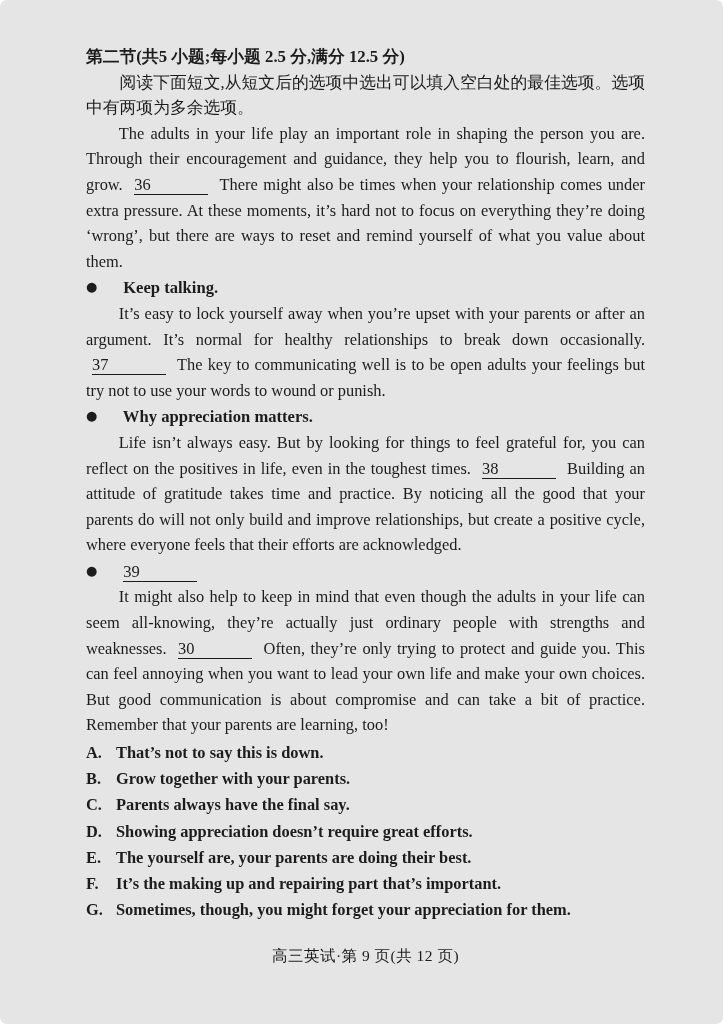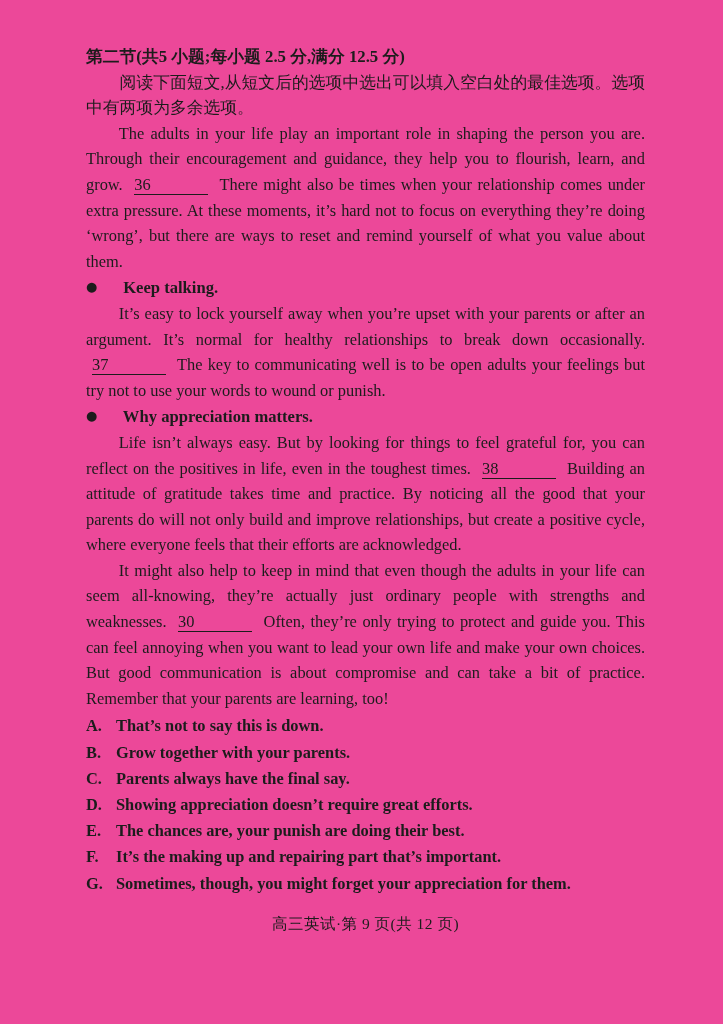--- a/index.html
+++ b/index.html
@@ -12,21 +12,22 @@
     height: 1024px;
     font-family: "Liberation Serif", "DejaVu Serif", serif;
     color: #1c1c1c;
   }
   .sheet {
     box-sizing: border-box;
     width: 723px;
     height: 1024px;
     padding: 44px 78px 0 86px;
     overflow: hidden;
-    background: #ec4899;
+    background: #e5e5e5;
+    border-radius: 7px;
   }
   p {
     margin: 0;
     font-size: 16.4px;
     line-height: 25.6px;
   }
   .cn-head {
     font-weight: bold;
     font-size: 16.8px;
     text-align: left;
@@ -74,21 +75,21 @@
   .opt-label {
     flex: none;
     width: 30px;
   }
   .opt-text {
     flex: 1;
     text-align: left;
   }
   .footer {
     text-align: center;
-    margin-top: 14px;
+    margin-top: 20px;
     font-size: 15.5px;
     letter-spacing: 0.5px;
   }
 </style>
 </head>
 <body>
 
 <div class="sheet">
 
   <p class="cn-head">第二节(共5 小题;每小题 2.5 分,满分 12.5 分)</p>
@@ -116,20 +117,24 @@
     <span class="bullet">●</span>
     <span>Why appreciation matters.</span>
   </p>
 
   <p class="para">
     <span>Life isn’t always easy. But by looking for things to feel grateful for, you can reflect on the positives in life, even in the toughest times.</span>
     <span class="blank">38</span>
     <span>Building an attitude of gratitude takes time and practice. By noticing all the good that your parents do will not only build and improve relationships, but create a positive cycle, where everyone feels that their efforts are acknowledged.</span>
   </p>
 
+  <p class="bullet-head">
+    <span class="bullet">●</span>
+    <span class="blank">39</span>
+  </p>
 
   <p class="para">
     <span>It might also help to keep in mind that even though the adults in your life can seem all-knowing, they’re actually just ordinary people with strengths and weaknesses.</span>
     <span class="blank">30</span>
     <span>Often, they’re only trying to protect and guide you. This can feel annoying when you want to lead your own life and make your own choices. But good communication is about compromise and can take a bit of practice. Remember that your parents are learning, too!</span>
   </p>
 
   <div class="options">
     <p class="option">
       <span class="opt-label">A.</span>
@@ -142,21 +147,21 @@
     <p class="option">
       <span class="opt-label">C.</span>
       <span class="opt-text">Parents always have the final say.</span>
     </p>
     <p class="option">
       <span class="opt-label">D.</span>
       <span class="opt-text">Showing appreciation doesn’t require great efforts.</span>
     </p>
     <p class="option">
       <span class="opt-label">E.</span>
-      <span class="opt-text">The chances are, your punish are doing their best.</span>
+      <span class="opt-text">The yourself are, your parents are doing their best.</span>
     </p>
     <p class="option">
       <span class="opt-label">F.</span>
       <span class="opt-text">It’s the making up and repairing part that’s important.</span>
     </p>
     <p class="option">
       <span class="opt-label">G.</span>
       <span class="opt-text">Sometimes, though, you might forget your appreciation for them.</span>
     </p>
   </div>

